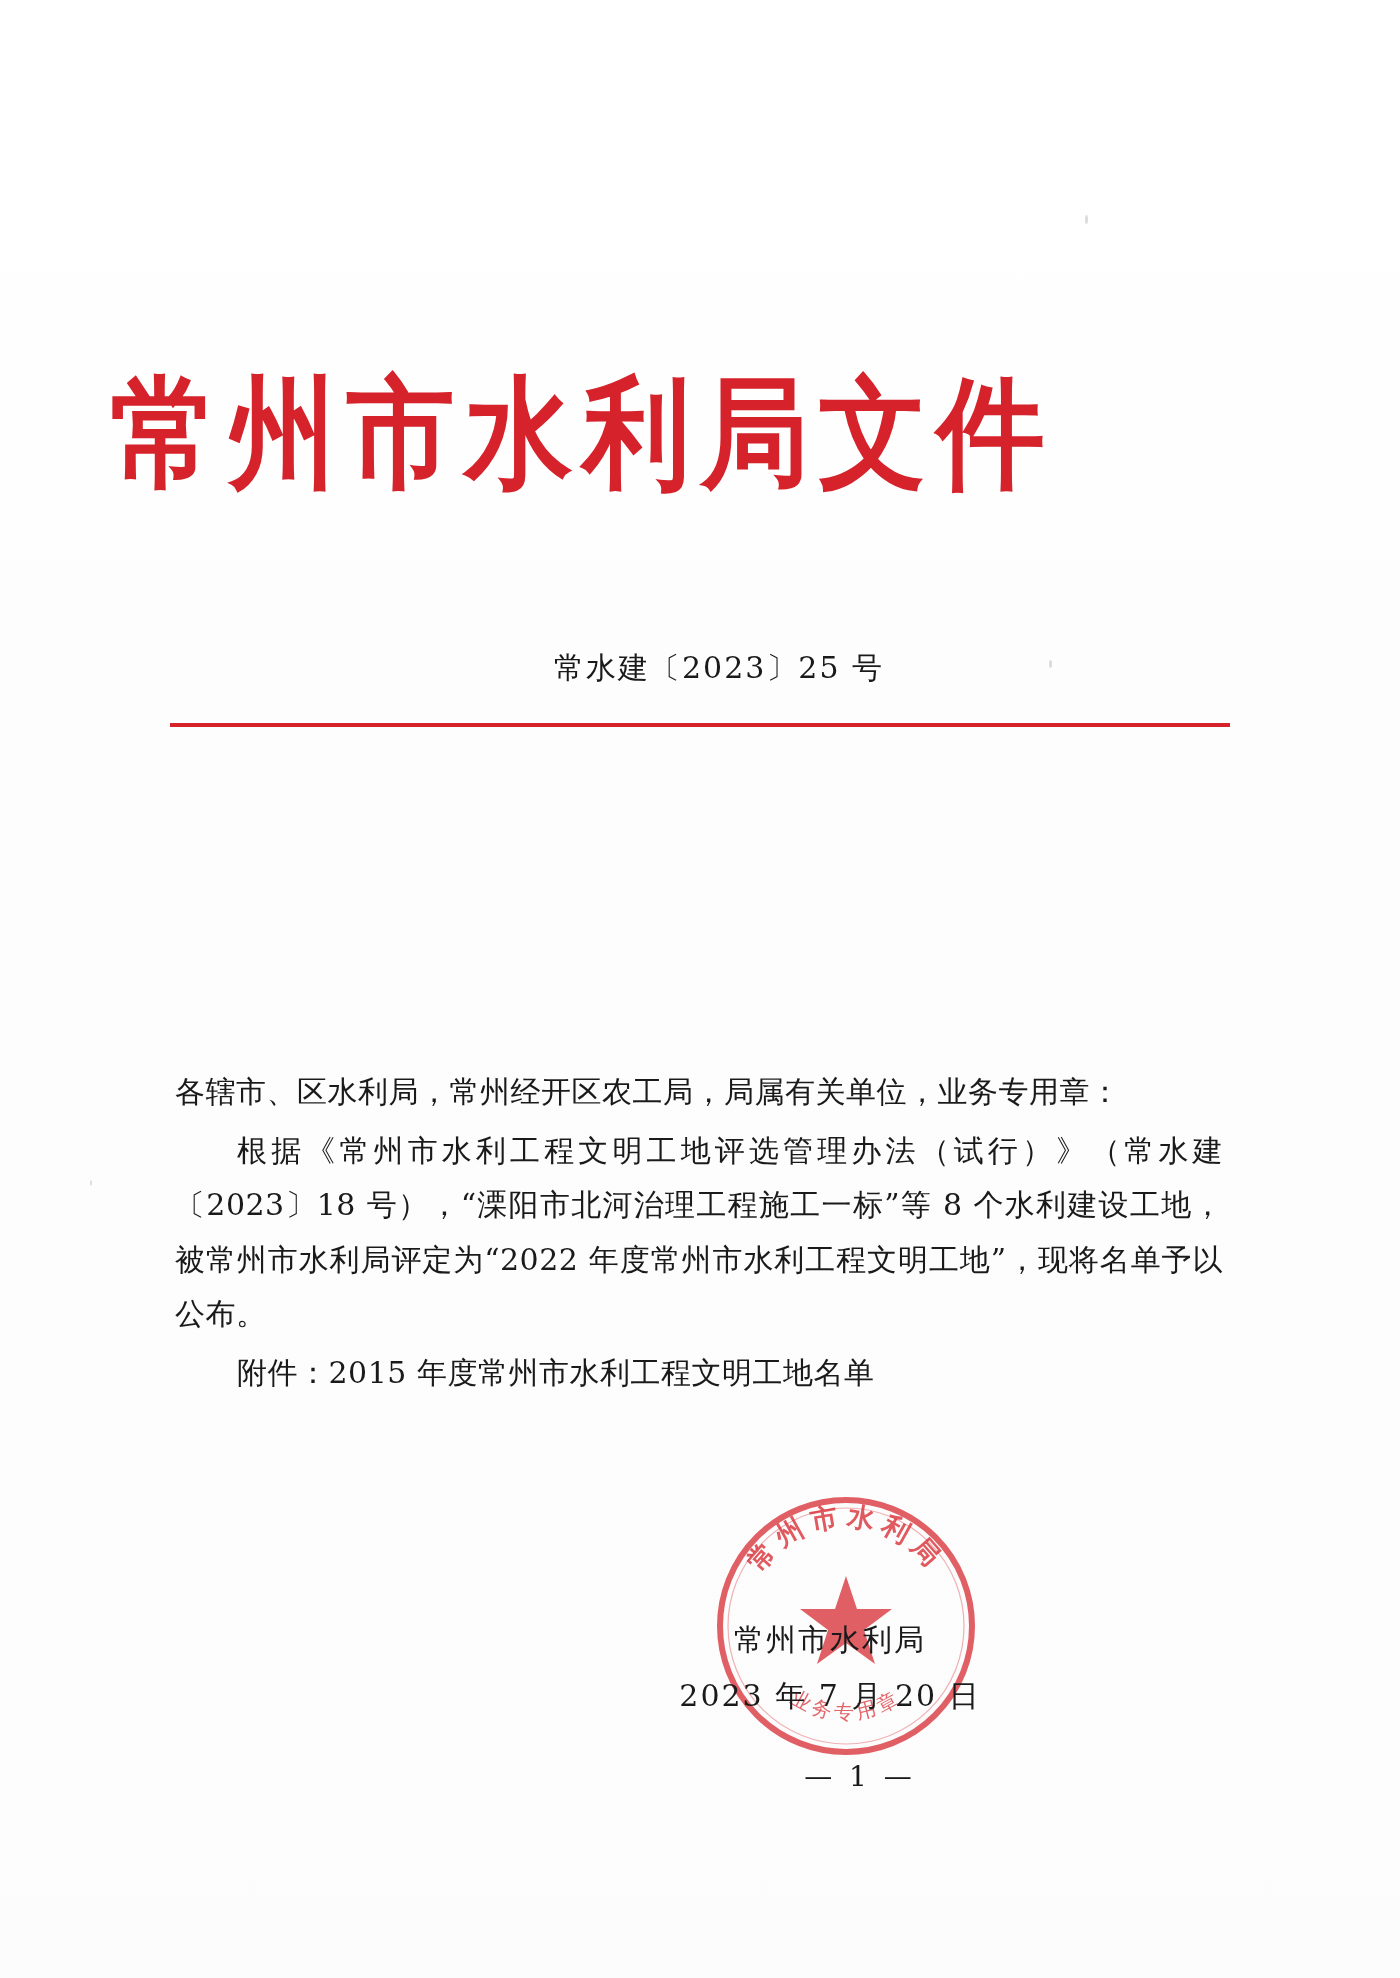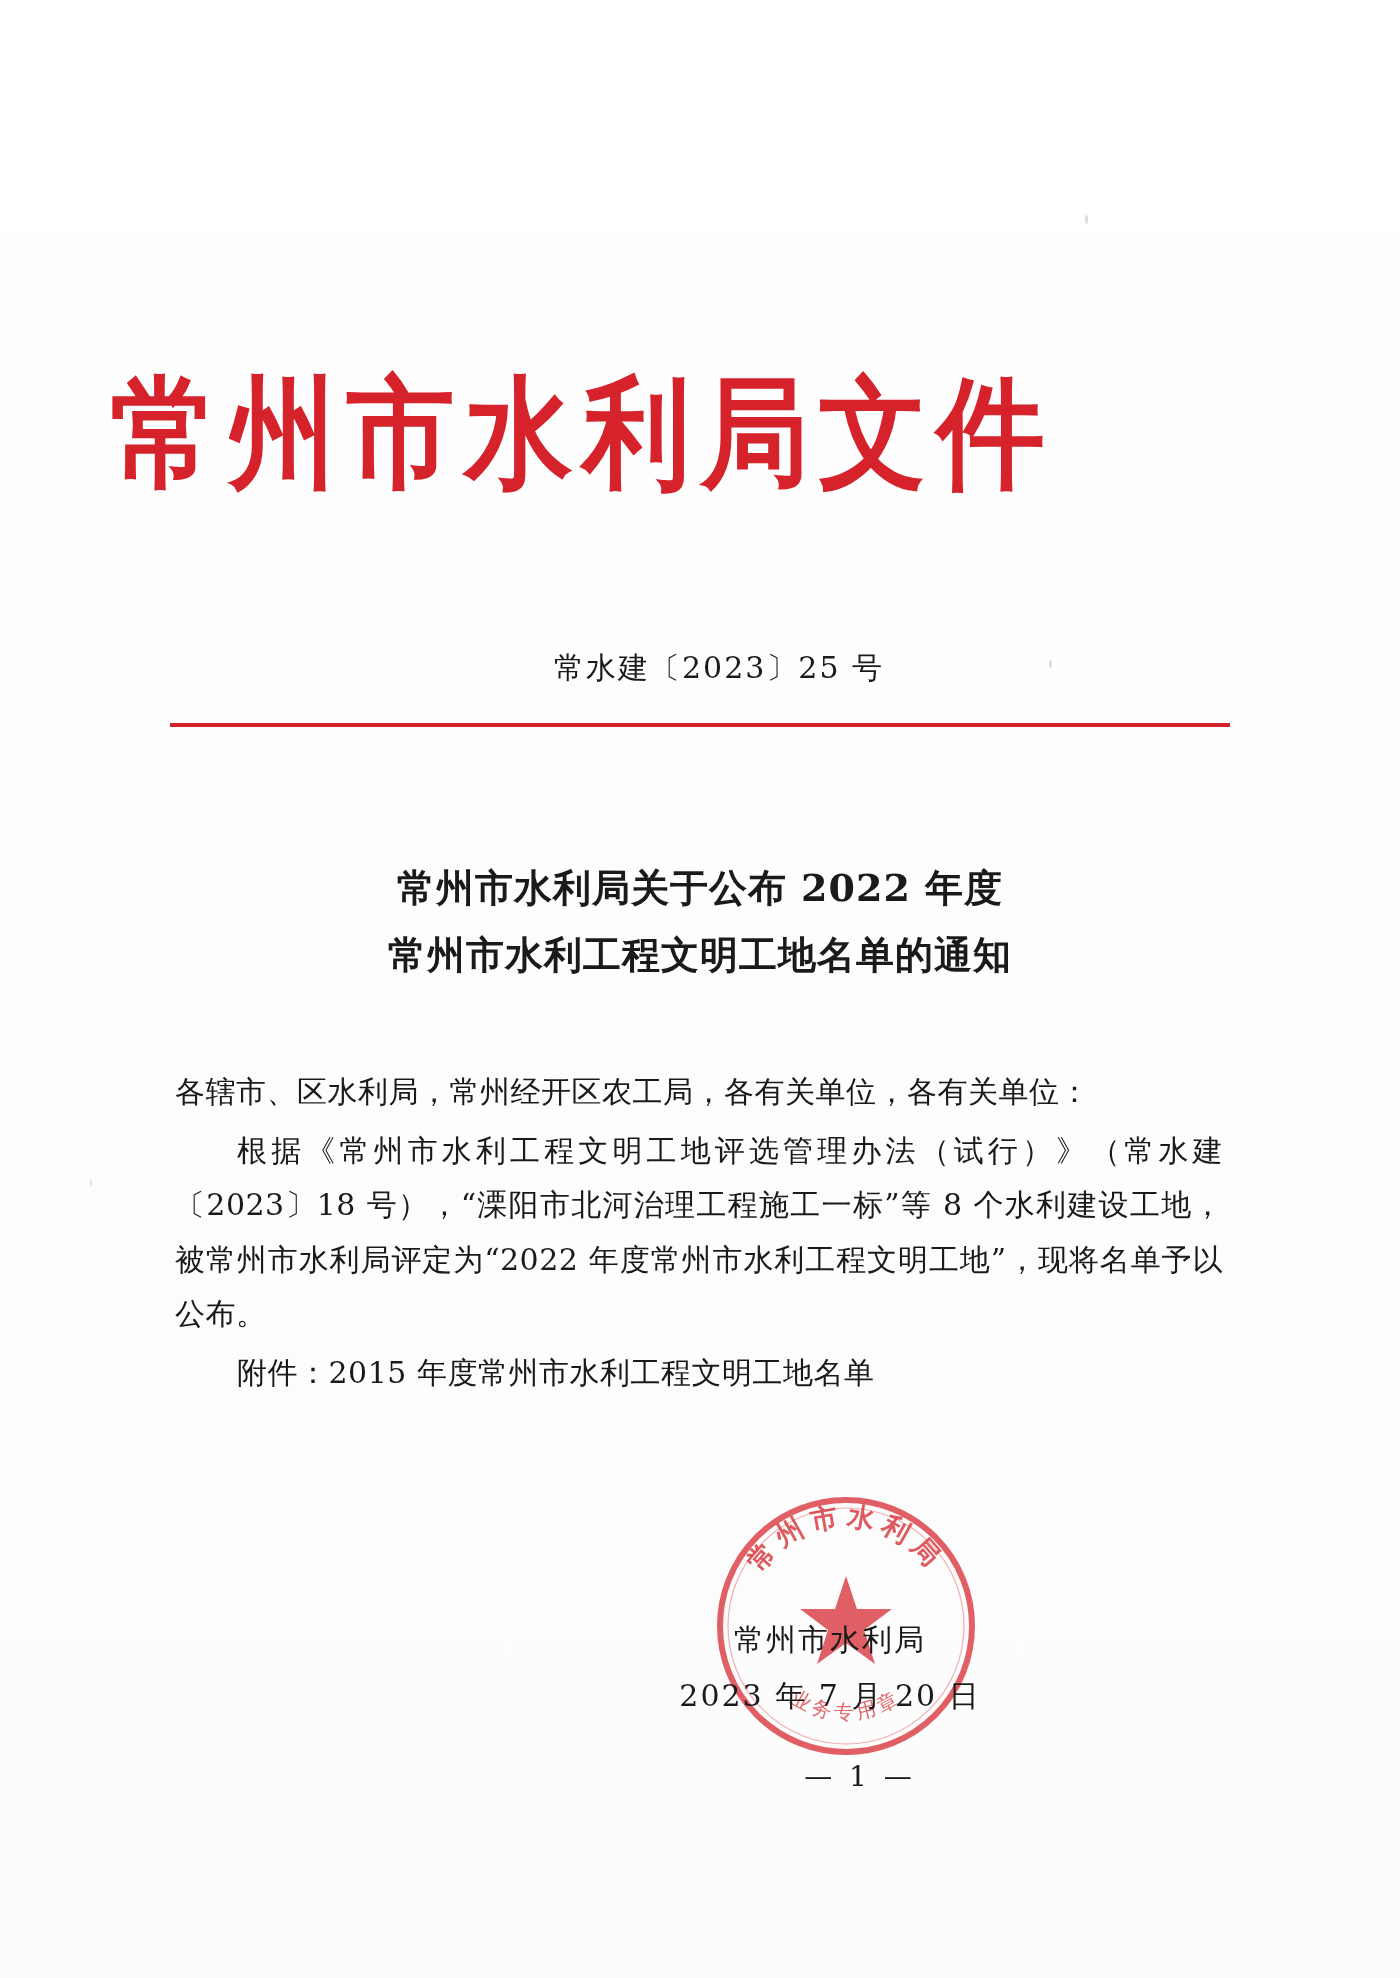--- a/index.html
+++ b/index.html
@@ -158,27 +158,23 @@
   <div class="paper-tint"></div>
 
   <div class="masthead">
     <span class="masthead-title">常州市水利局文件</span>
   </div>
 
   <div class="doc-number">常水建〔2023〕25 号</div>
 
   <div class="red-rule"></div>
 
-  <div class="doc-title">
-    <span class="line">常州市水利局关于公布 2022 年度</span>
-    <span class="line">常州市水利工程文明工地名单的通知</span>
-  </div>
 
   <div class="body-block">
-    <p>各辖市、区水利局，常州经开区农工局，各有关单位，各有关单位：</p>
+    <p>各辖市、区水利局，常州经开区农工局，局属有关单位，业务专用章：</p>
     <p class="p-indent">根据《常州市水利工程文明工地评选管理办法（试行）》（常水建〔2023〕18 号），“溧阳市北河治理工程施工一标”等 8 个水利建设工地，被常州市水利局评定为“2022 年度常州市水利工程文明工地”，现将名单予以公布。</p>
     <p class="p-indent p-gap">附件：2015 年度常州市水利工程文明工地名单</p>
   </div>
 
   <div class="seal">
     <svg width="268" height="268" viewBox="0 0 268 268" xmlns="http://www.w3.org/2000/svg">
       <g fill="none" stroke="#d6232b" stroke-opacity="0.72">
         <circle cx="134" cy="134" r="126" stroke-width="6"></circle>
         <circle cx="134" cy="134" r="118" stroke-width="1.2" stroke-opacity="0.35"></circle>
       </g>

